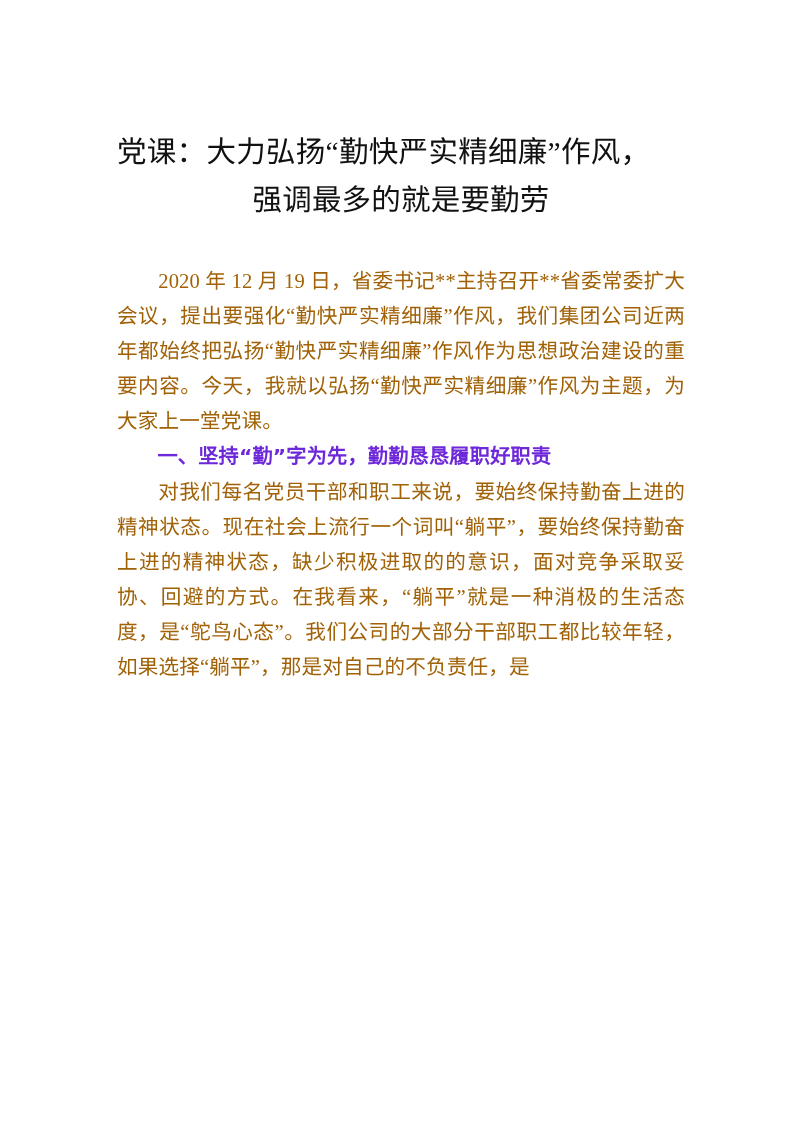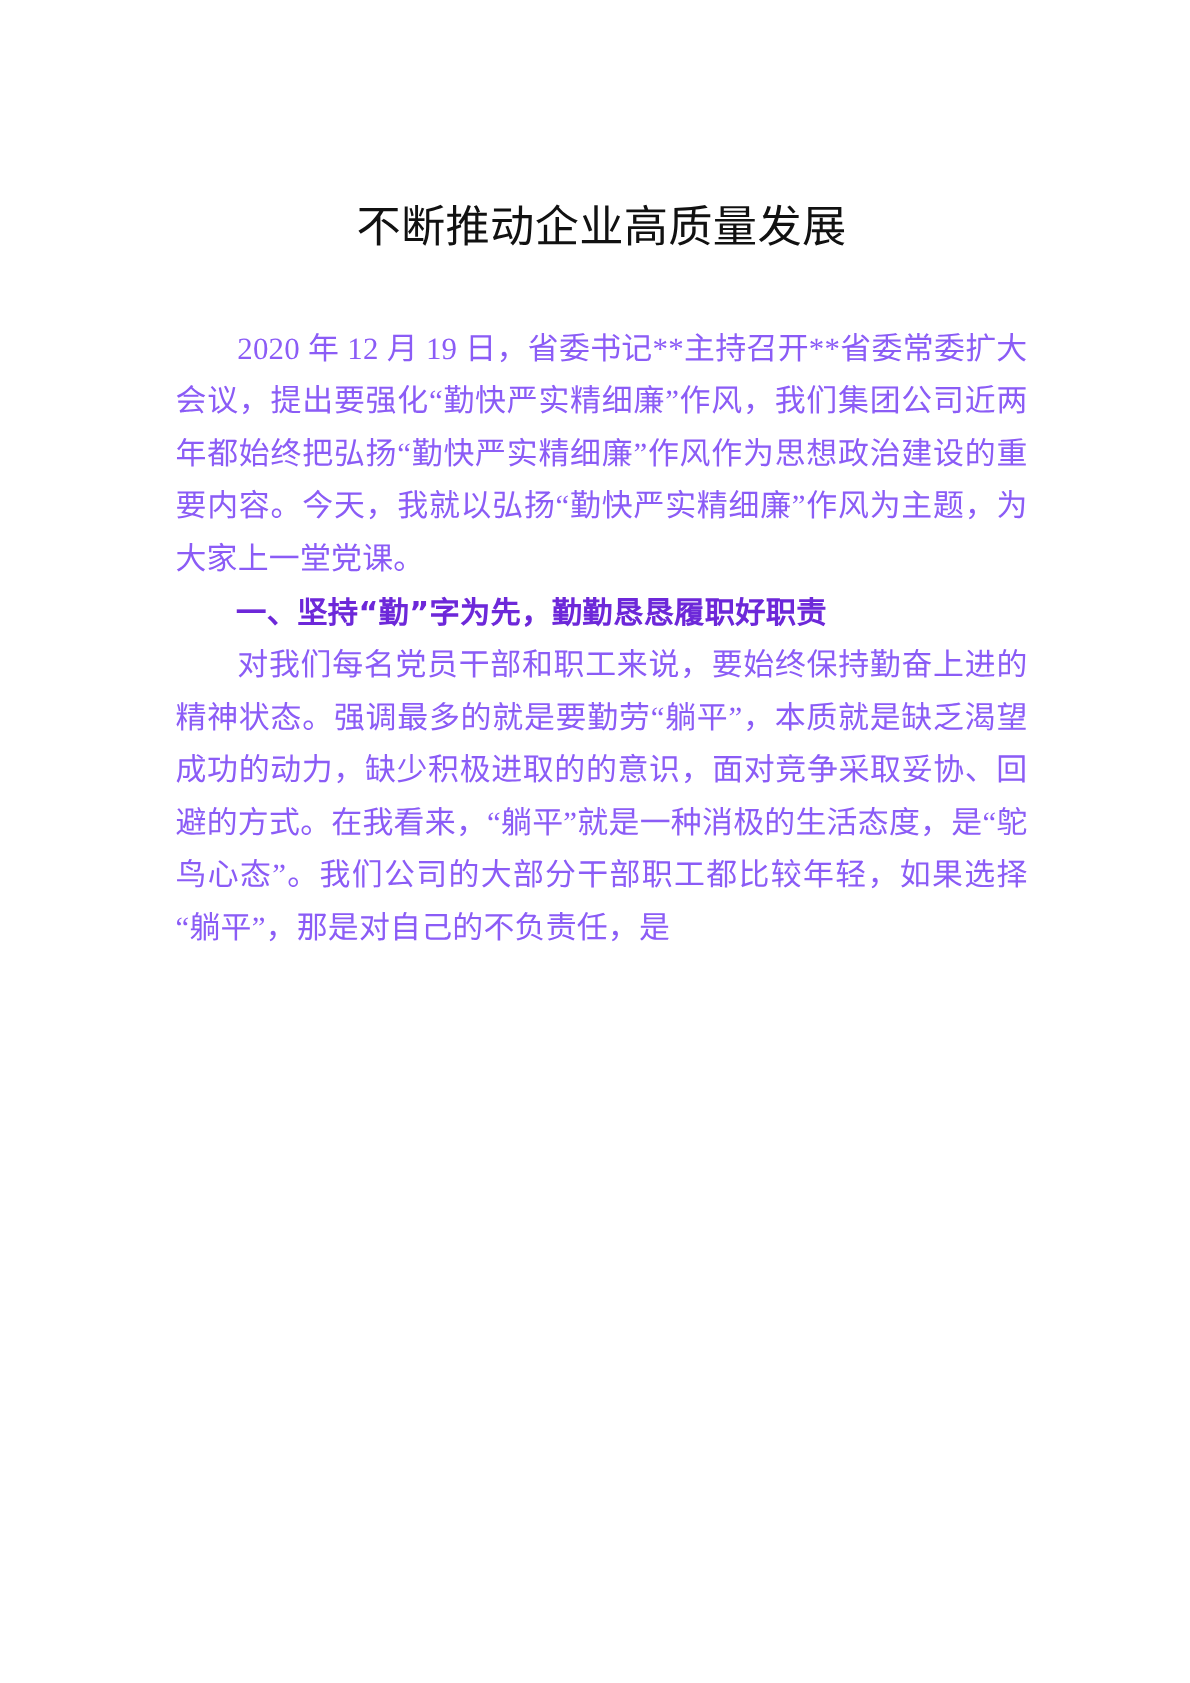--- a/index.html
+++ b/index.html
@@ -64,21 +64,21 @@
 
   p.para {
     margin: 0;
     padding: 0;
     font-family: "Liberation Serif", "DejaVu Serif", serif;
     font-size: 20.6px;
     line-height: 35.1px;
     text-align: justify;
     text-justify: inter-ideograph;
     text-indent: 2em;
-    color: #8b5cf6;
+    color: #a16207;
     letter-spacing: 0.15px;
   }
 
   p.heading {
     margin: 0;
     padding: 0;
     font-family: "DejaVu Sans", "Liberation Sans", sans-serif;
     font-weight: 700;
     font-size: 20.2px;
     line-height: 35.1px;
@@ -93,27 +93,28 @@
     overflow: hidden;
   }
 </style>
 </head>
 <body>
 
 <div class="page">
   <div class="page-body">
 
     <h1 class="doc-title">
-      <span class="title-line title-line-2">不断推动企业高质量发展</span>
+      <span class="title-line title-line-1">党课：大力弘扬“勤快严实精细廉”作风，</span>
+      <span class="title-line title-line-2">强调最多的就是要勤劳</span>
     </h1>
 
     <div class="body-block">
 
       <p class="para">2020 年 12 月 19 日，省委书记**主持召开**省委常委扩大会议，提出要强化“勤快严实精细廉”作风，我们集团公司近两年都始终把弘扬“勤快严实精细廉”作风作为思想政治建设的重要内容。今天，我就以弘扬“勤快严实精细廉”作风为主题，为大家上一堂党课。</p>
 
       <p class="heading">一、坚持“勤”字为先，勤勤恳恳履职好职责</p>
 
 
-      <p class="para clipped">对我们每名党员干部和职工来说，要始终保持勤奋上进的精神状态。强调最多的就是要勤劳“躺平”，本质就是缺乏渴望成功的动力，缺少积极进取的的意识，面对竞争采取妥协、回避的方式。在我看来，“躺平”就是一种消极的生活态度，是“鸵鸟心态”。我们公司的大部分干部职工都比较年轻，如果选择“躺平”，那是对自己的不负责任，是</p>
+      <p class="para clipped">对我们每名党员干部和职工来说，要始终保持勤奋上进的精神状态。现在社会上流行一个词叫“躺平”，要始终保持勤奋上进的精神状态，缺少积极进取的的意识，面对竞争采取妥协、回避的方式。在我看来，“躺平”就是一种消极的生活态度，是“鸵鸟心态”。我们公司的大部分干部职工都比较年轻，如果选择“躺平”，那是对自己的不负责任，是</p>
 
     </div>
   </div>
 </div>
 
 </body></html>

